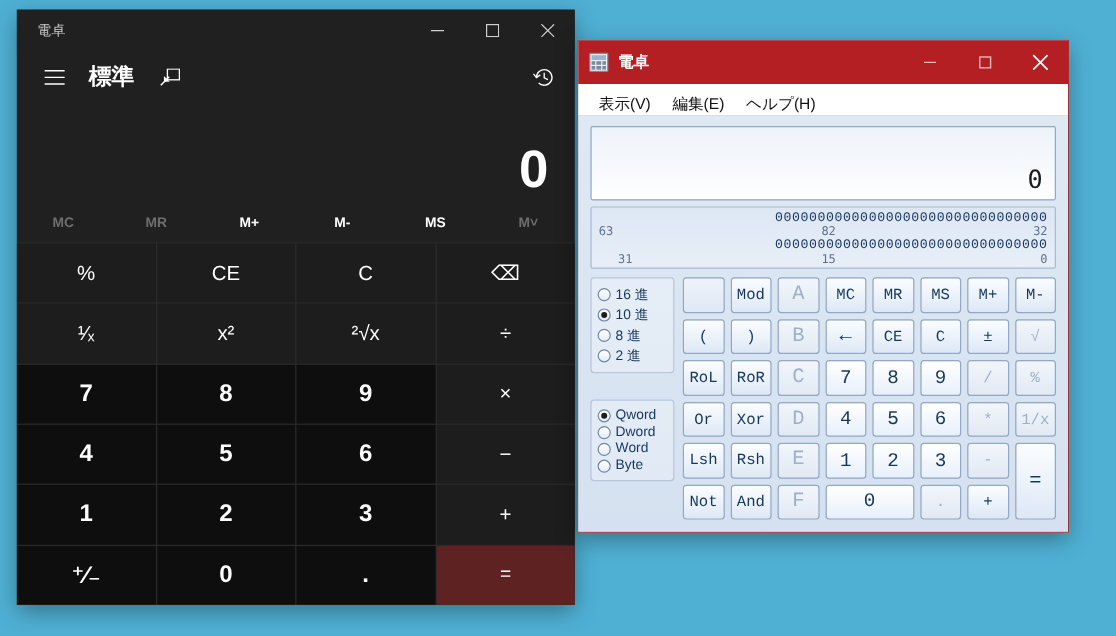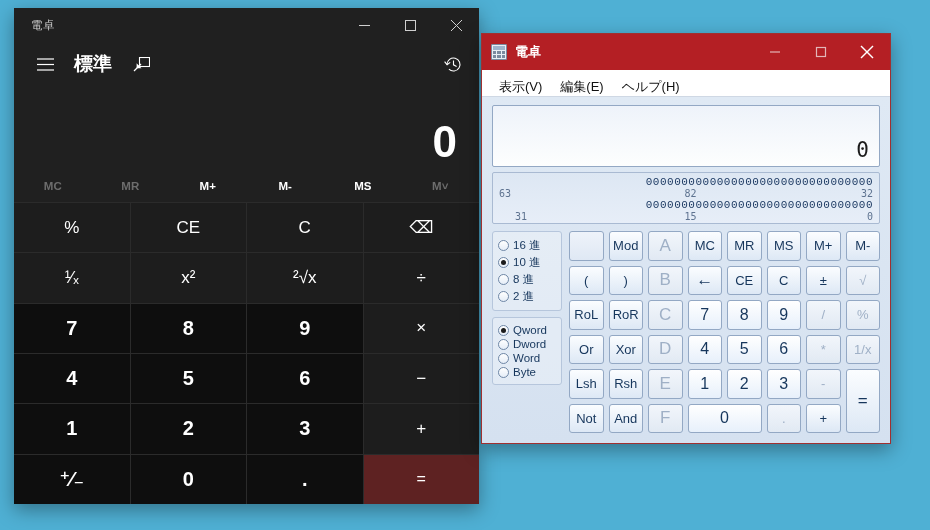--- a/index.html
+++ b/index.html
@@ -127,21 +127,21 @@
     background:linear-gradient(#dde7f3,#e7eef8);
     border:1px solid #a9bad2;border-radius:2px;
     padding:3px 6px 0 6px;box-sizing:border-box;
     position:relative;
   }
   .bitrow{display:flex;justify-content:flex-end;font-family:Liberation Mono, monospace;font-size:11px;color:#1d3a63;letter-spacing:.5px;}
   .bitlbl{position:relative;height:11px;font-family:"DejaVu Sans Mono","Liberation Mono",monospace;font-size:10px;color:#5e7390;}
   .bitlbl span{position:absolute;}
 
   #classic-main{margin-top:7px;flex:1;display:flex;gap:7px;}
-  #classic-left{width:70px;display:flex;flex-direction:column;gap:6px;}
+  #classic-left{width:70px;display:flex;flex-direction:column;gap:22px;}
   .grpbox{
     border:1px solid #b6c6dc;border-radius:3px;background:rgba(255,255,255,.28);
     padding:4px 4px 4px 5px;box-sizing:border-box;
   }
   .radio{display:flex;align-items:center;font-size:11.5px;color:#16365c;margin:2px 0;}
   .radio .dot{
     width:11px;height:11px;border-radius:50%;border:1px solid #6f87a6;
     background:linear-gradient(#fff,#e5edf7);margin-right:4px;flex:0 0 11px;
     display:flex;align-items:center;justify-content:center;box-sizing:border-box;
   }
@@ -150,21 +150,21 @@
   #classic-grid{
     flex:1;display:grid;
     grid-template-columns:repeat(8,1fr);
     grid-template-rows:repeat(6,1fr);
     gap:5px;
   }
   .cb{
     border:1px solid #93a8c4;border-radius:3px;
     background:linear-gradient(#fbfdff,#dde8f5);
     display:flex;align-items:center;justify-content:center;
-    font-size:13px;color:#16365c;user-select:none;box-sizing:border-box;
+    font-size:13px;color:#16365c;user-select:none;box-sizing:border-box;font-family:Liberation Mono, monospace;
   }
   .cb.num{background:linear-gradient(#ffffff,#e7f0fb);font-size:16px;}
   .cb.dis{color:#9fb0c6;background:linear-gradient(#f2f6fb,#e1e9f3);}
   .cb.big{font-size:17px;}
   .cb.blank{background:linear-gradient(#eef3fa,#dfe8f4);}
   .span2r{grid-row:span 2;}
   .span2c{grid-column:span 2;}
 </style>
 </head>
 <body style="background: rgb(79, 176, 212);">

